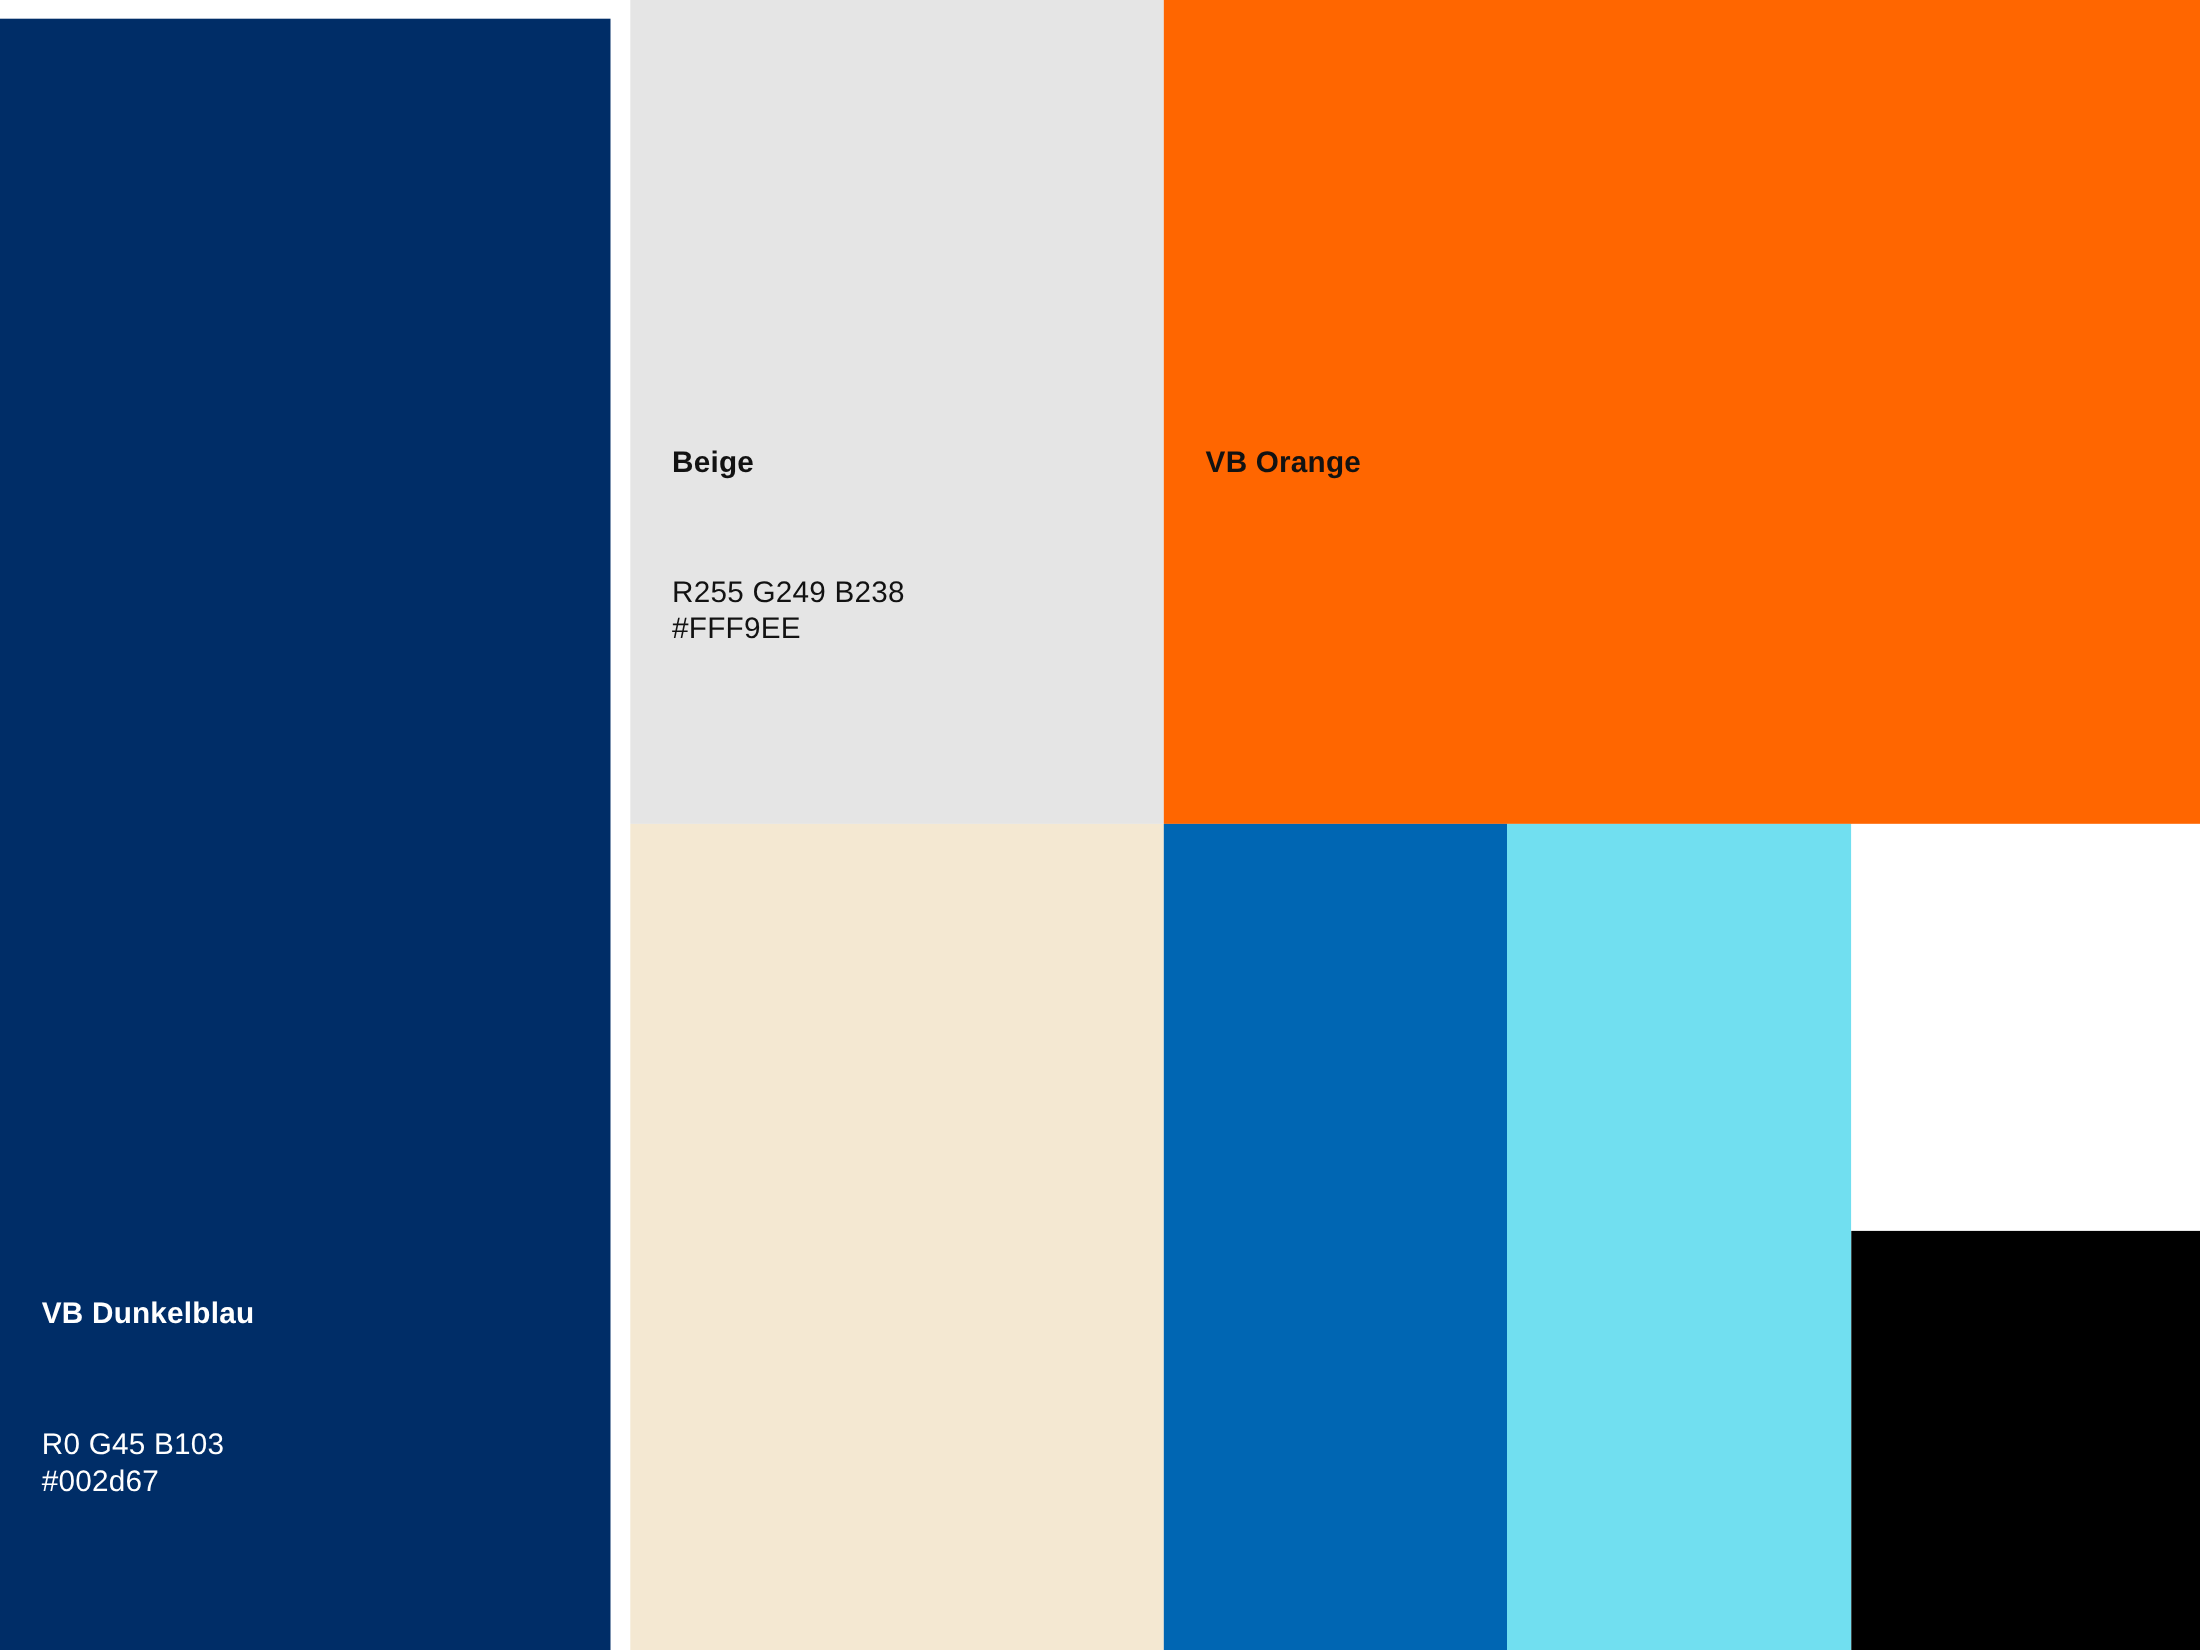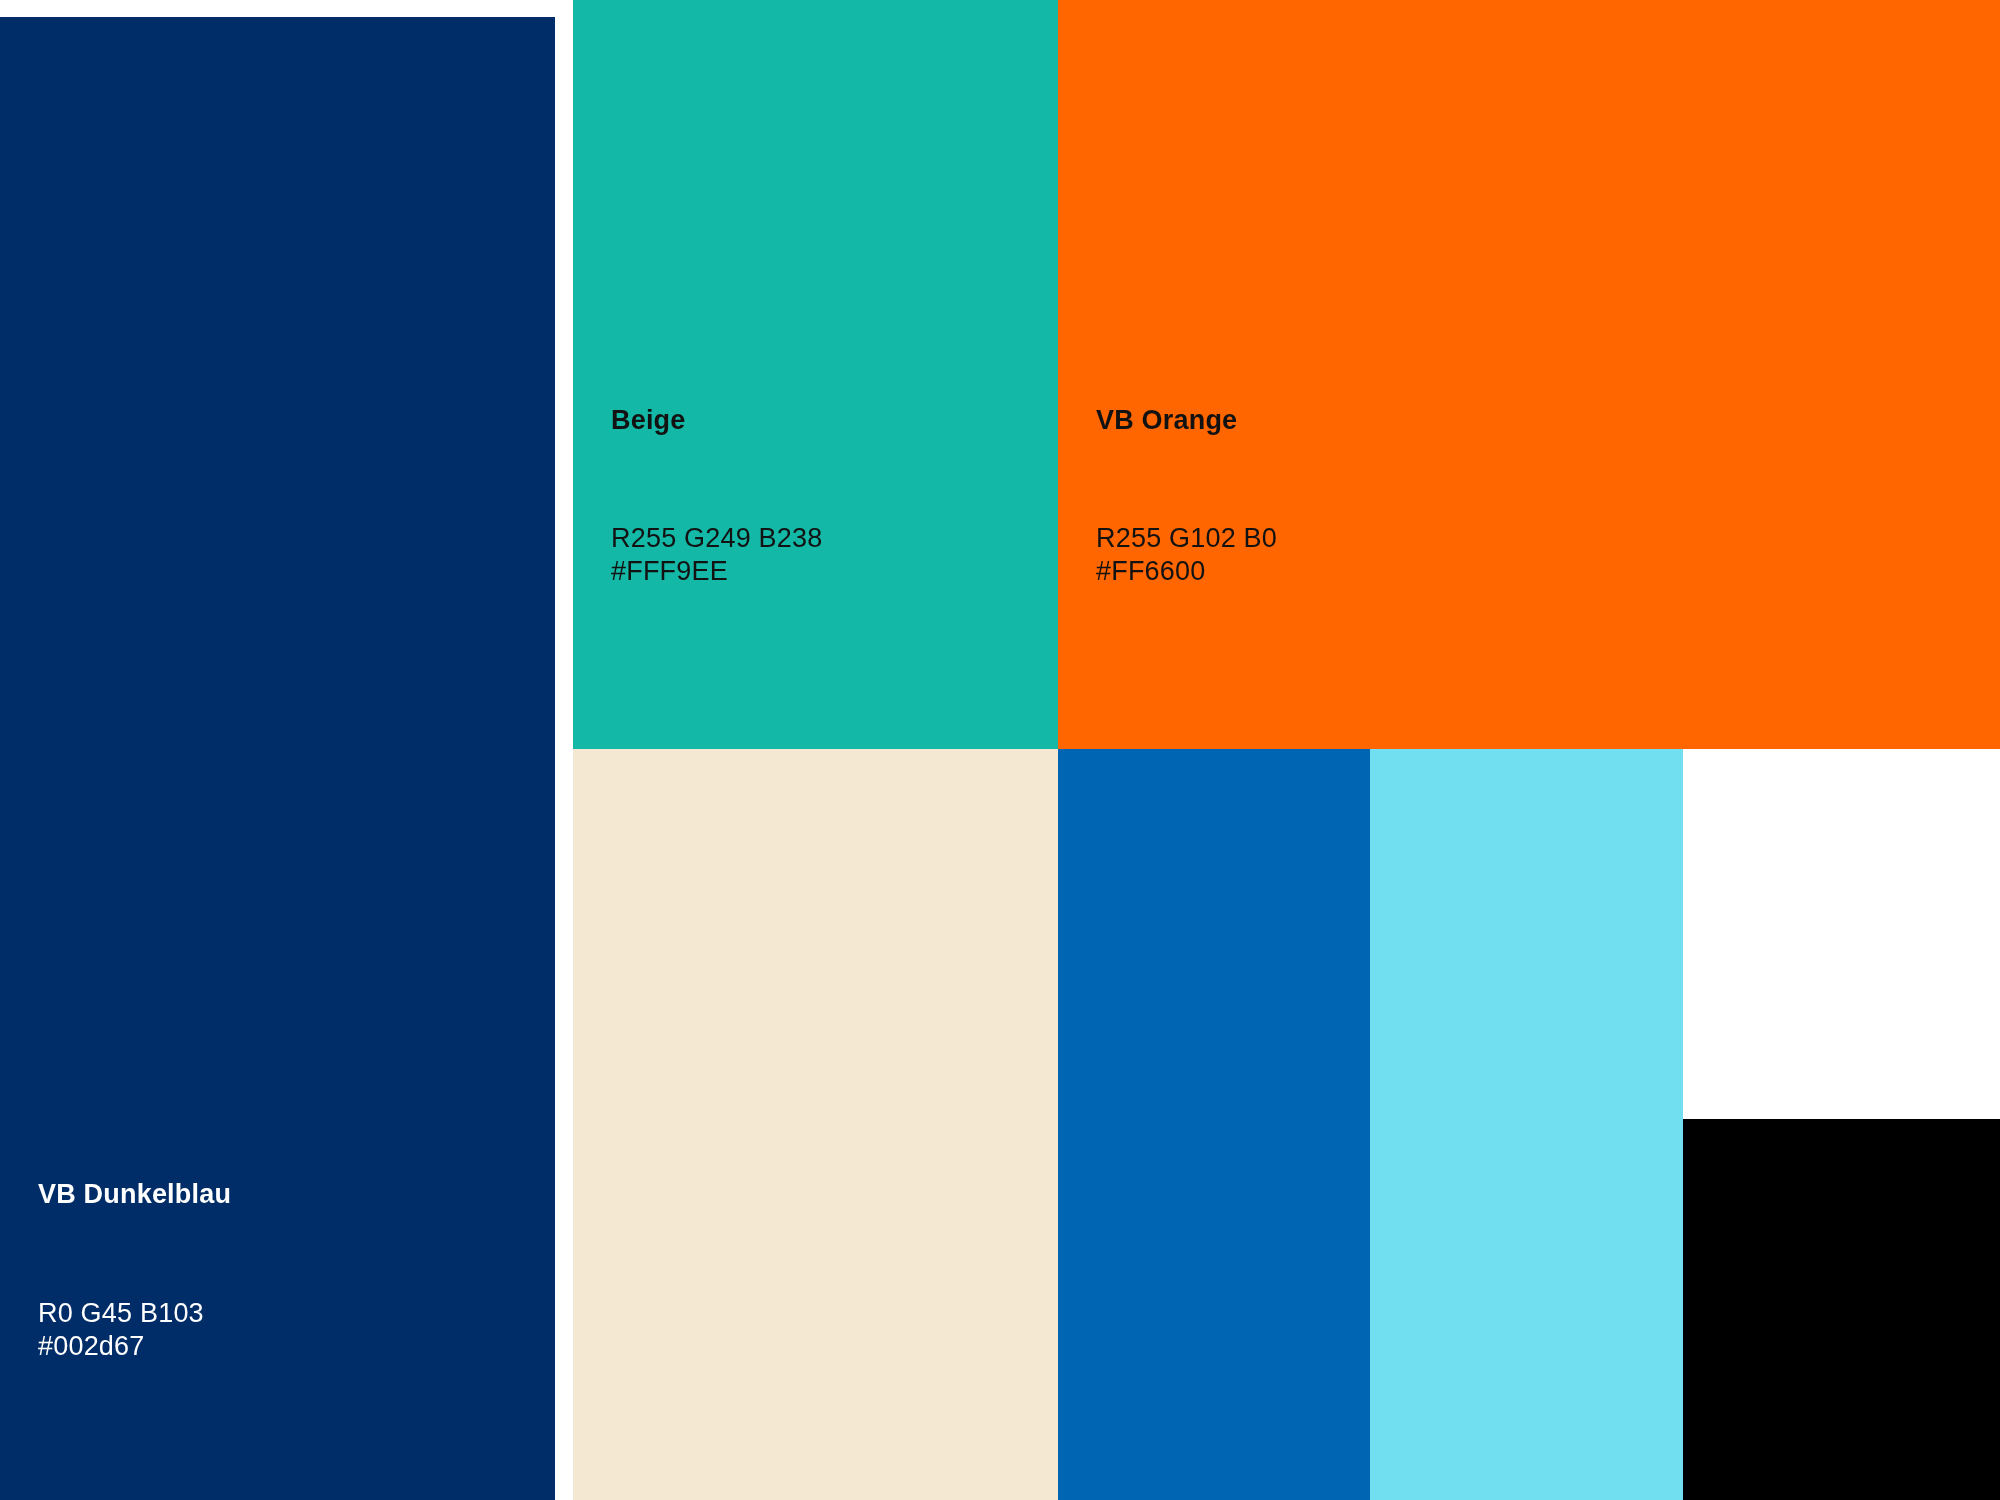--- a/index.html
+++ b/index.html
@@ -89,34 +89,30 @@
 <div class="palette">
 
   <div class="swatch sw-dunkelblau" style="background: rgb(0, 45, 103); color: rgb(255, 255, 255);">
     <div class="swatch-name">VB Dunkelblau</div>
     <div class="swatch-values">
       <span class="val-line">R0 G45 B103</span>
       <span class="val-line">#002d67</span>
     </div>
   </div>
 
-  <div class="swatch sw-beige" style="background: #14b8a6; color: rgb(18, 18, 18);">
+  <div class="swatch sw-beige" style="background: #e5e5e5; color: rgb(18, 18, 18);">
     <div class="swatch-name">Beige</div>
     <div class="swatch-values">
       <span class="val-line">R255 G249 B238</span>
       <span class="val-line">#FFF9EE</span>
     </div>
   </div>
 
   <div class="swatch sw-orange" style="background: rgb(255, 102, 0); color: rgb(18, 18, 18);">
     <div class="swatch-name">VB Orange</div>
-    <div class="swatch-values">
-      <span class="val-line">R255 G102 B0</span>
-      <span class="val-line">#FF6600</span>
-    </div>
   </div>
 
   <div class="swatch sw-dunklesbeige" style="background: rgb(244, 232, 210); color: rgb(18, 18, 18);">
     
     
   </div>
 
   <div class="swatch sw-blau" style="background: rgb(0, 102, 179); color: rgb(255, 255, 255);">
     
     

